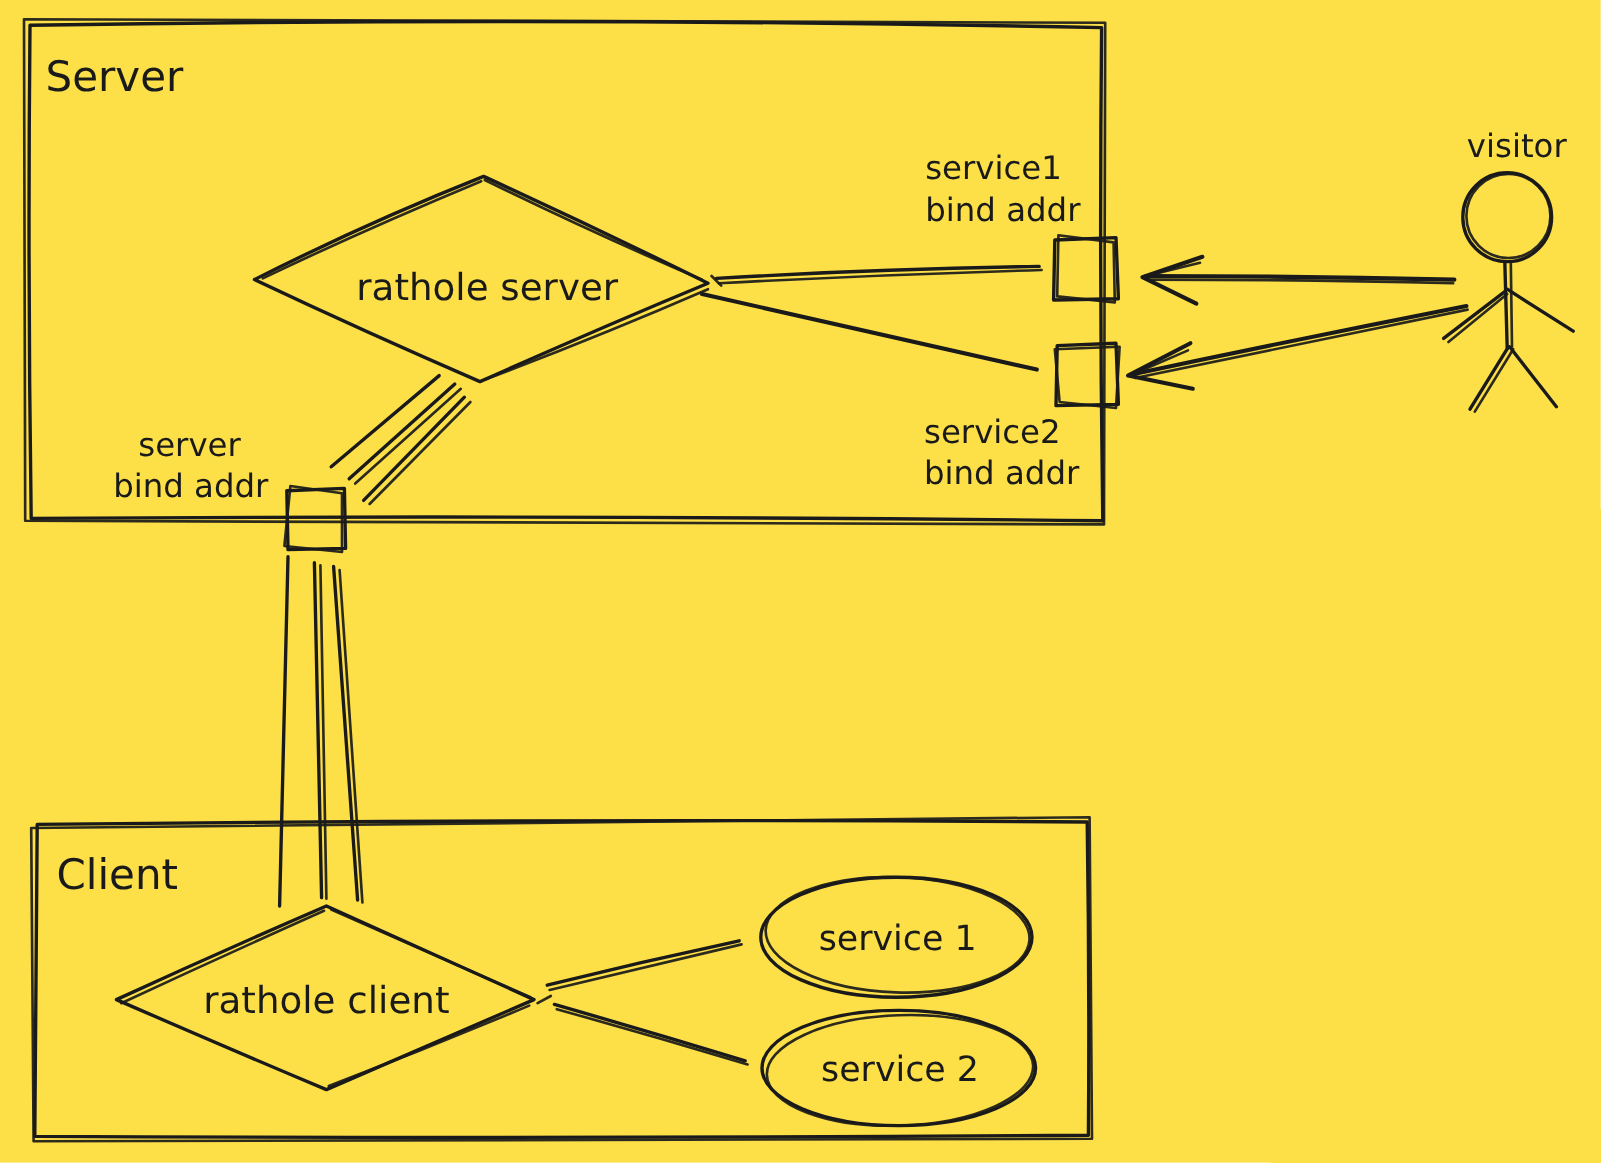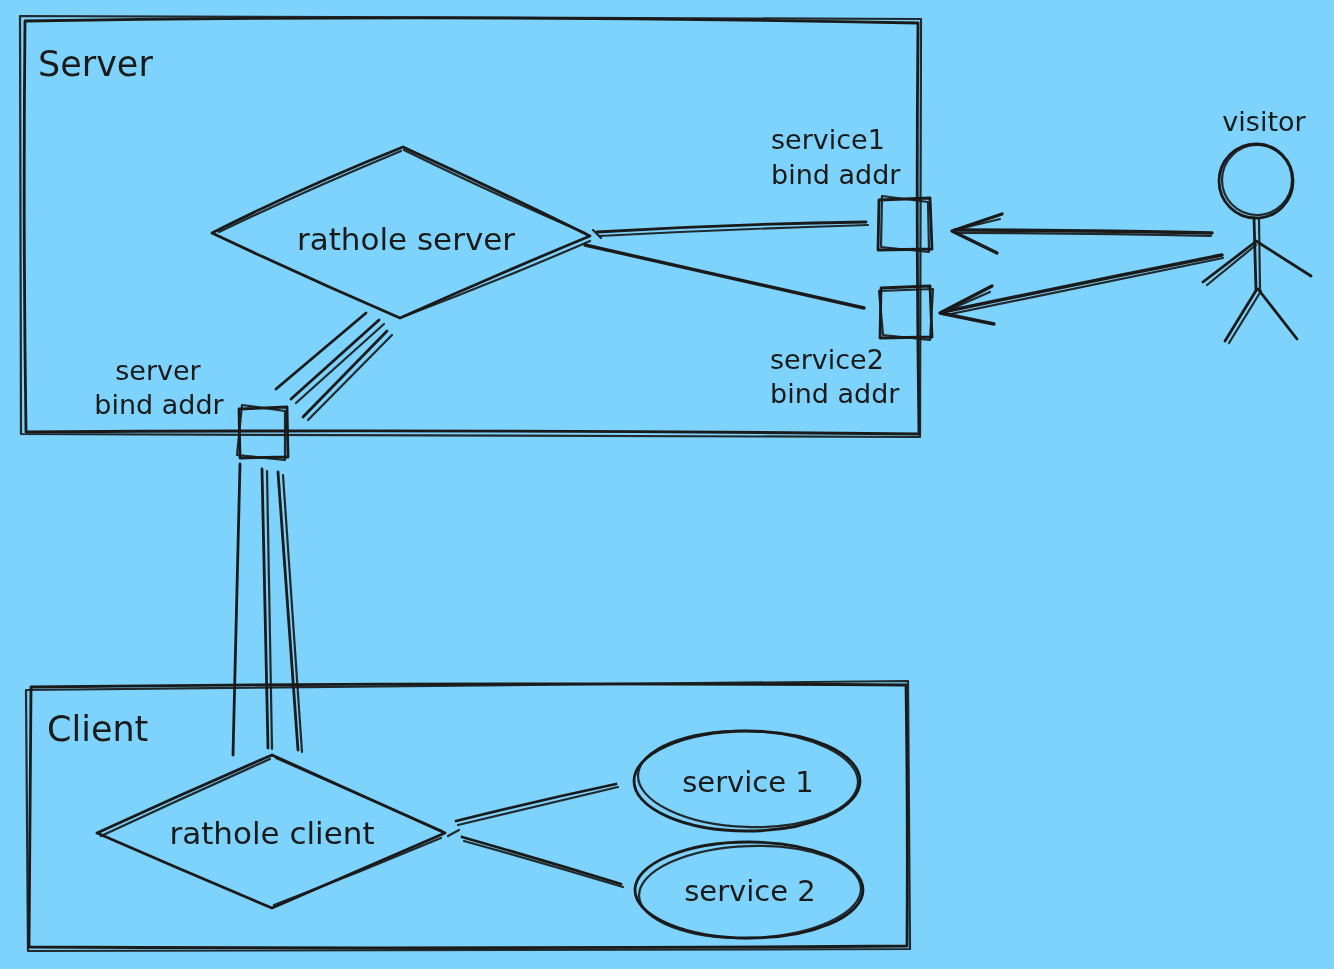--- a/index.html
+++ b/index.html
@@ -4,21 +4,21 @@
 <style>
   html, body {
     margin: 0;
     padding: 0;
     background: #ffffff;
   }
   .stage {
     position: relative;
     width: 1334px;
     height: 969px;
-    background: #7dd3fc;
+    background: #fde047;
     overflow: hidden;
     font-family: "DejaVu Sans", "Liberation Sans", sans-serif;
   }
   svg { display: block; }
   .sketch {
     fill: none;
     stroke-linecap: round;
     stroke-linejoin: round;
   }
   .w1 { stroke-width: 2.8; }

